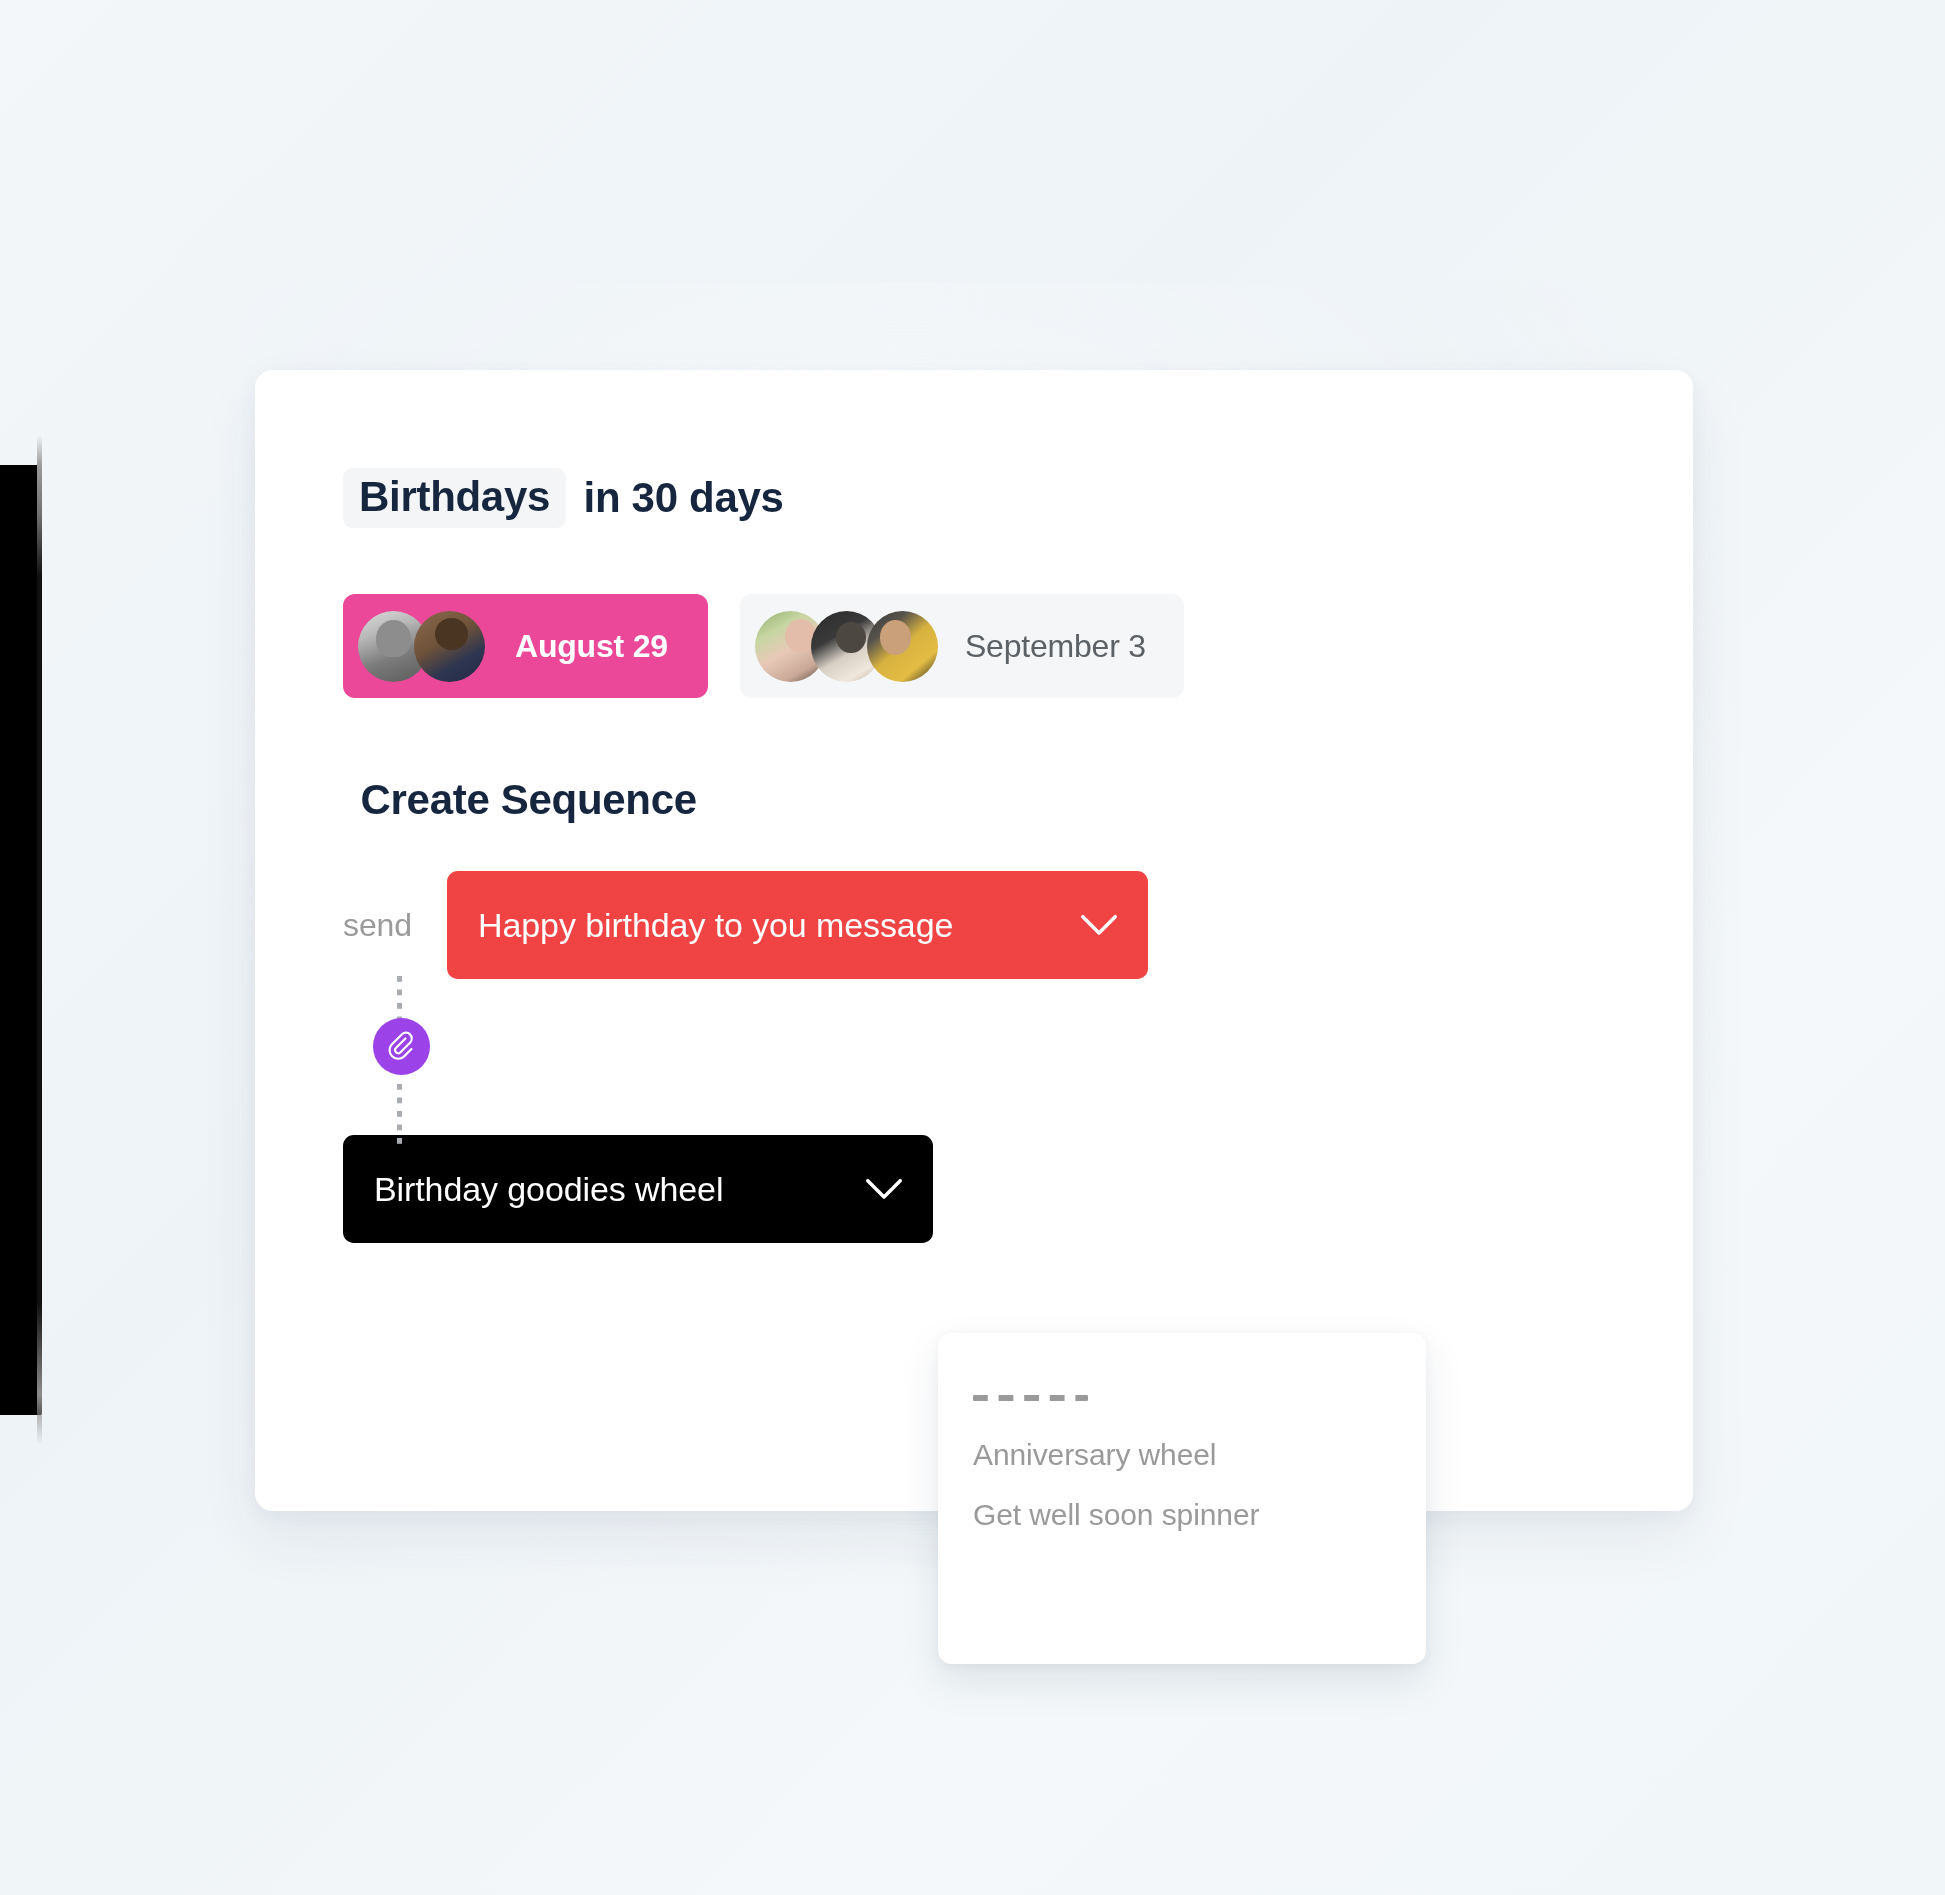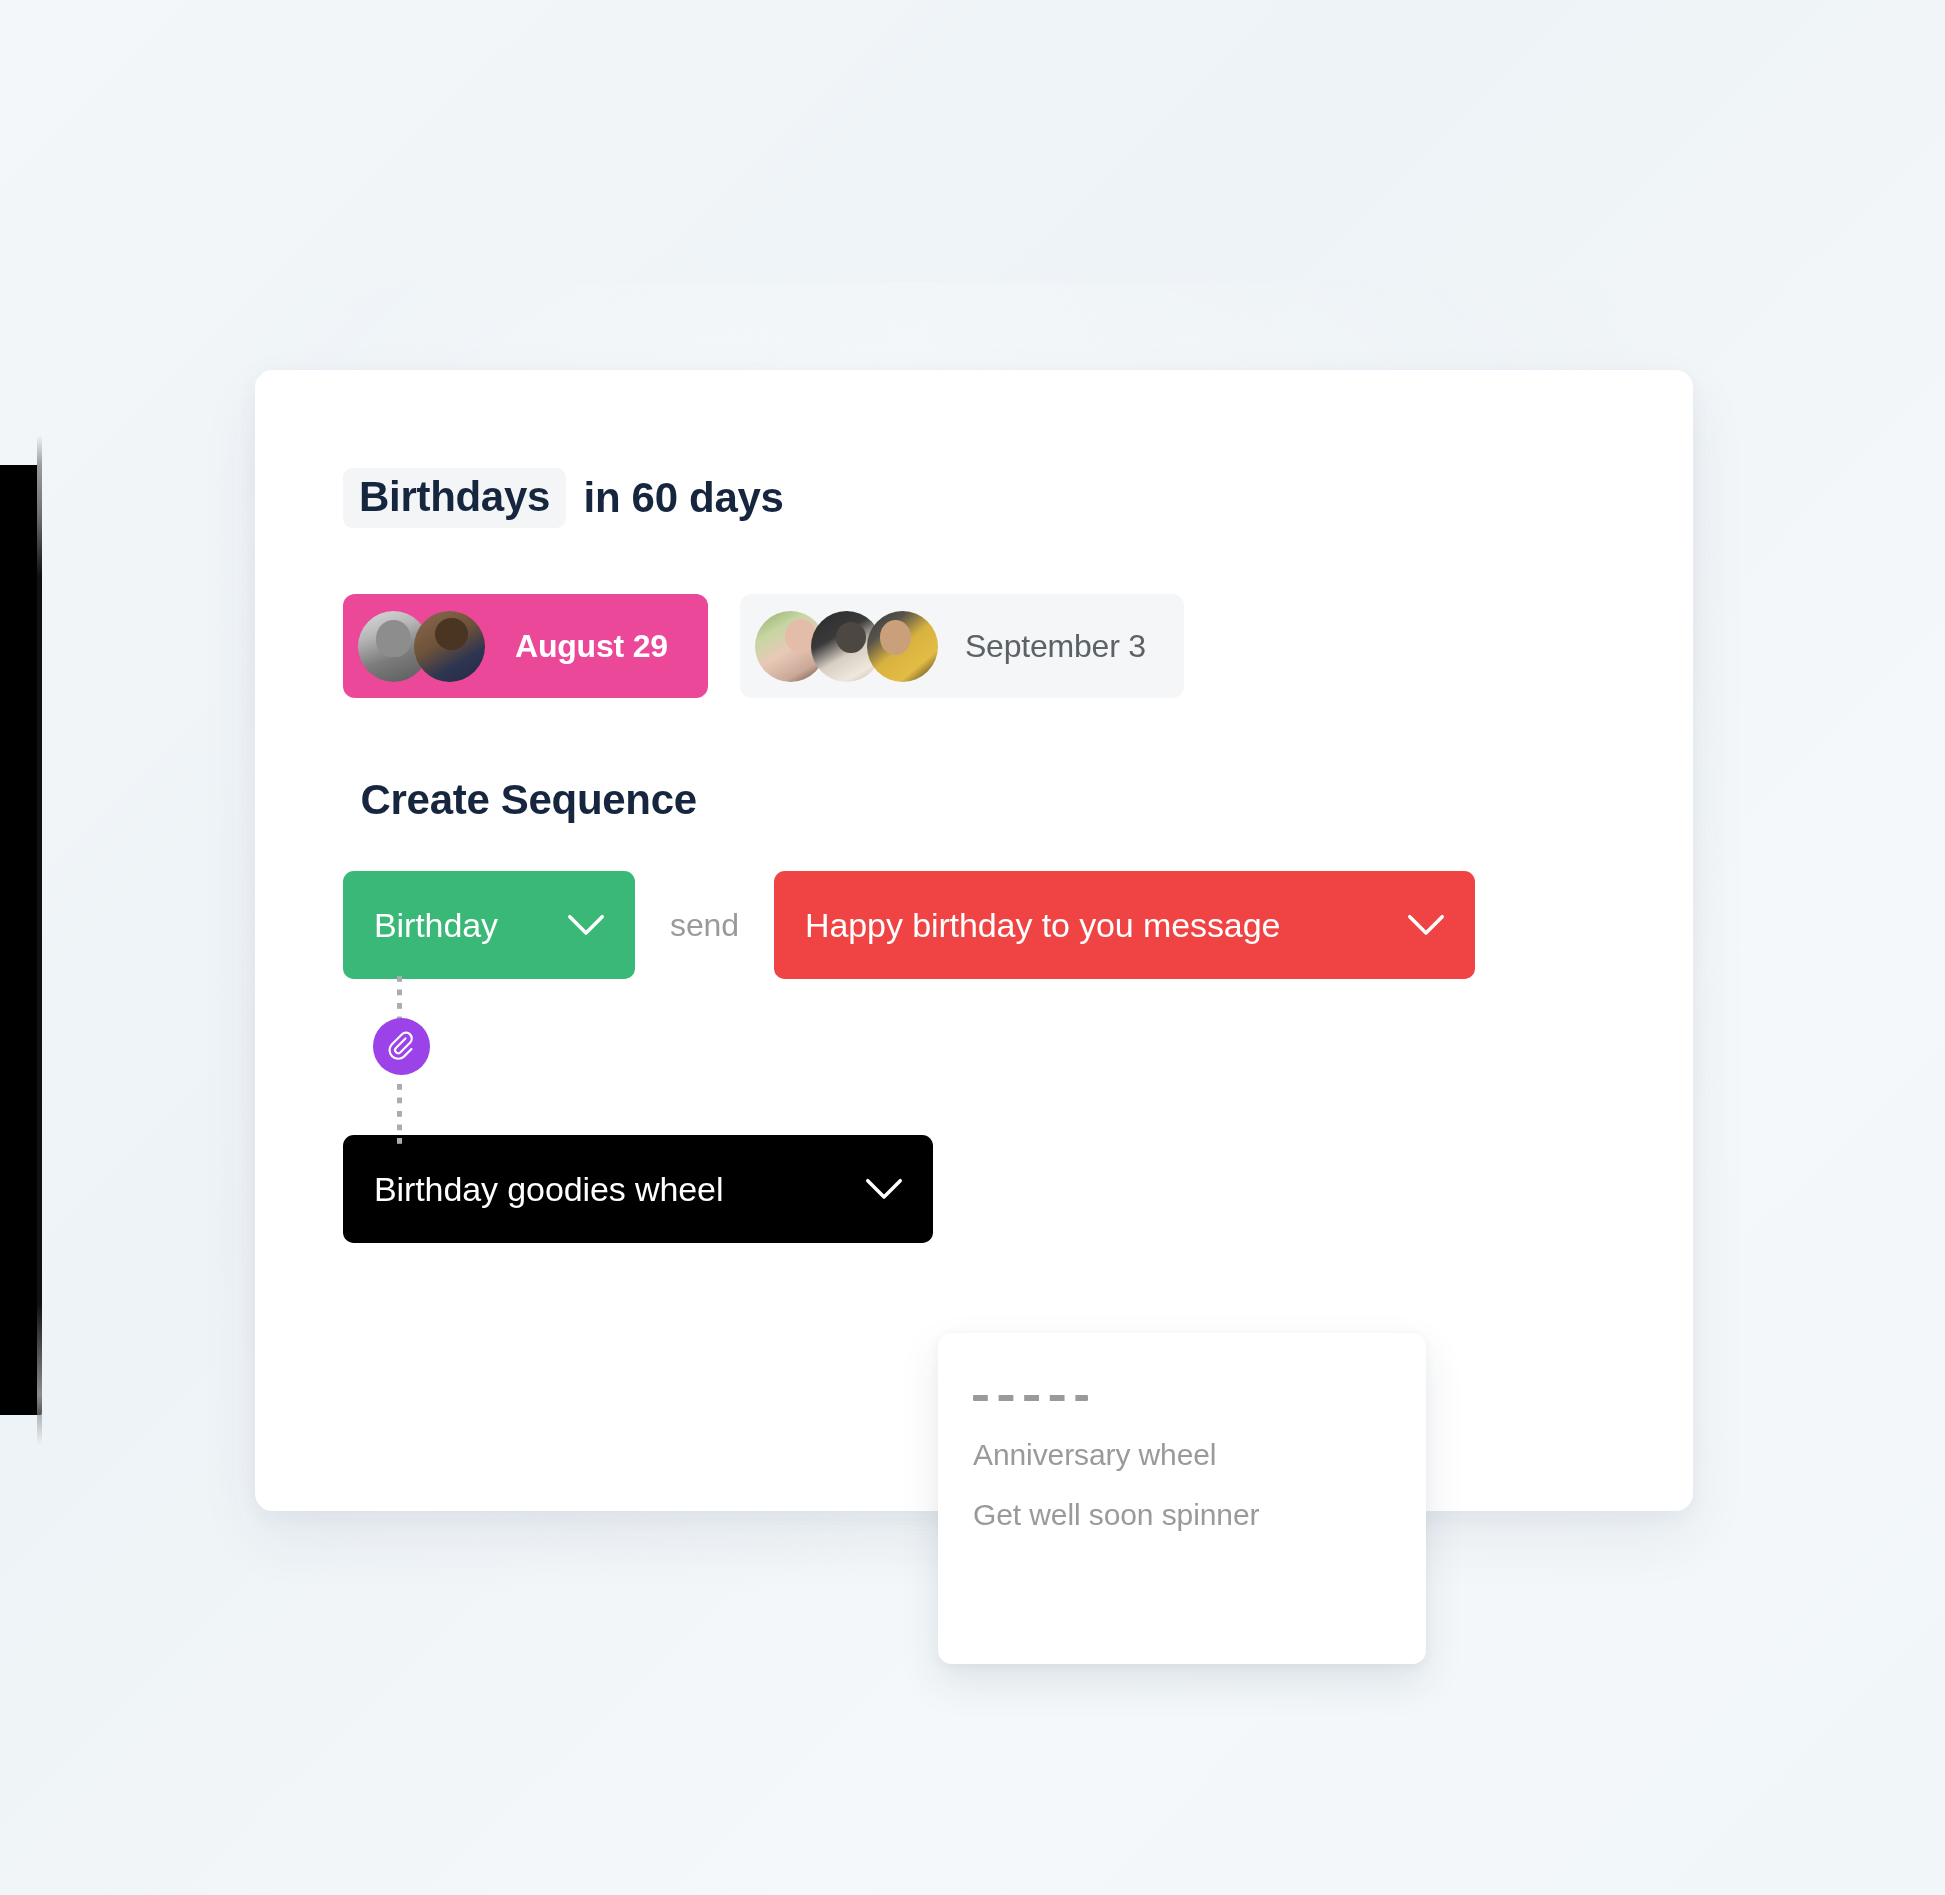--- a/index.html
+++ b/index.html
@@ -318,21 +318,21 @@
 </div>
 
 <div id="device-bezel"></div>
 <div id="device-edge-line"></div>
 
 <div id="main-card">
   <div class="card-inner">
 
     <div class="title-row">
       <span class="title-pill">Birthdays</span>
-      <span class="title-rest">in 60 days</span>
+      <span class="title-rest">in 30 days</span>
     </div>
 
     <div class="chips-row">
 
       <div class="chip primary">
         <div class="avatars">
           <div class="avatar av-a"></div>
           <div class="avatar av-b"></div>
         </div>
         <span class="chip-label">August 29</span>
@@ -348,26 +348,20 @@
       </div>
 
     </div>
 
     <div class="section-heading">Create Sequence</div>
 
     <div class="sequence">
 
       <div class="seq-row">
 
-        <div class="pill-select pill-green">
-          <span class="pill-text">Birthday</span>
-          <svg class="chev" width="38" height="23" viewBox="0 0 28 17">
-            <path d="M2 2 L14 14 L26 2" fill="none" stroke="#ffffff" stroke-width="2.6" stroke-linecap="round" stroke-linejoin="round"></path>
-          </svg>
-        </div>
 
         <span class="send-word">send</span>
 
         <div class="pill-select pill-red">
           <span class="pill-text">Happy birthday to you message</span>
           <svg class="chev" width="38" height="23" viewBox="0 0 28 17">
             <path d="M2 2 L14 14 L26 2" fill="none" stroke="#ffffff" stroke-width="2.6" stroke-linecap="round" stroke-linejoin="round"></path>
           </svg>
         </div>
 

